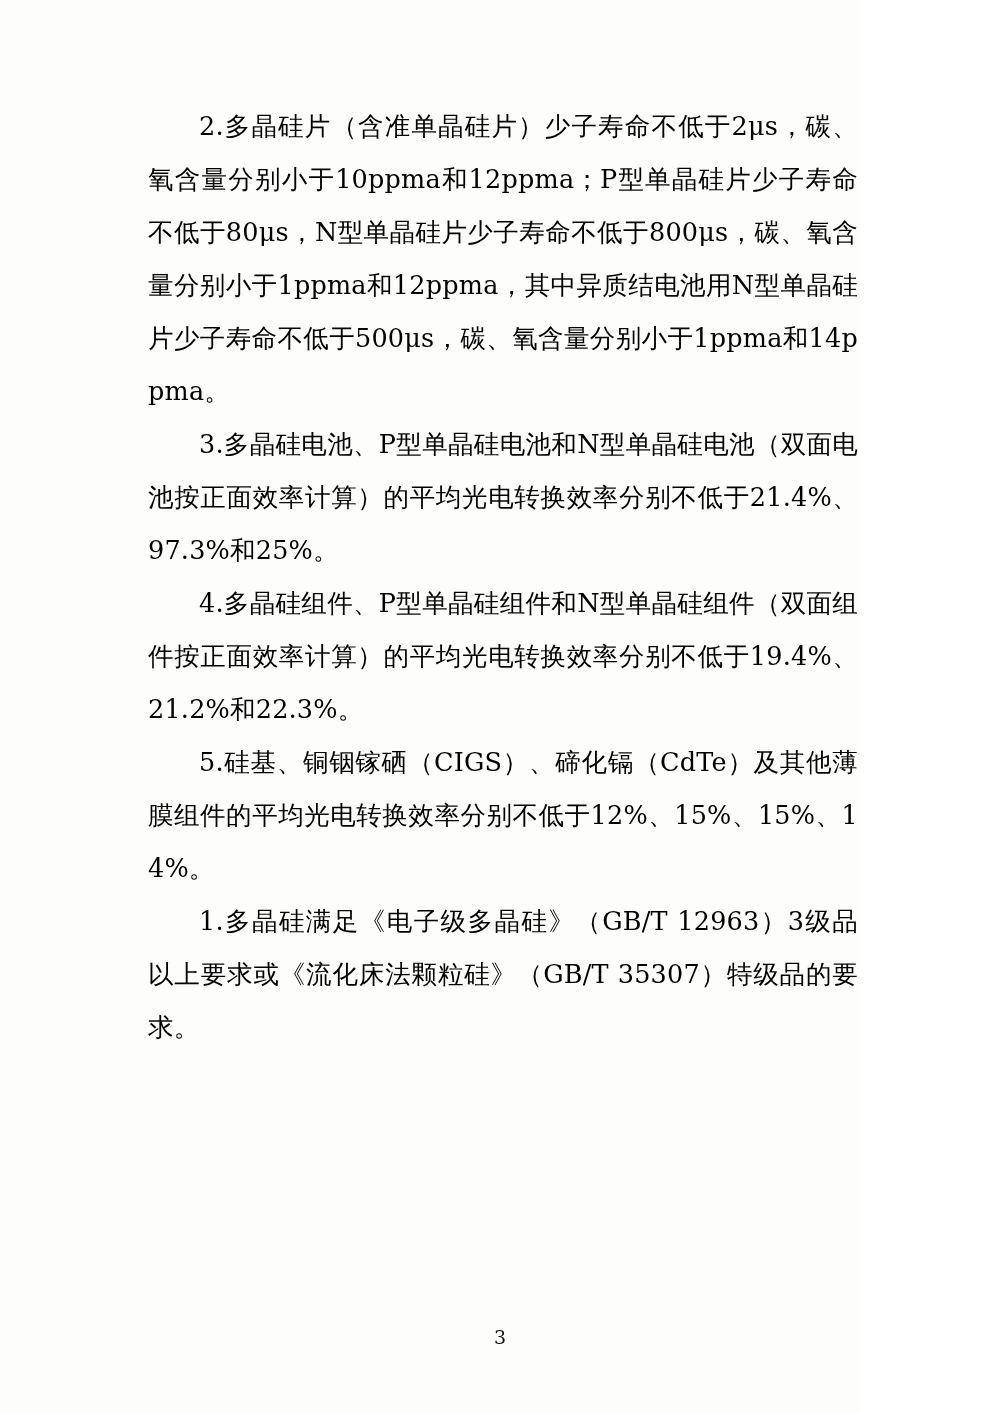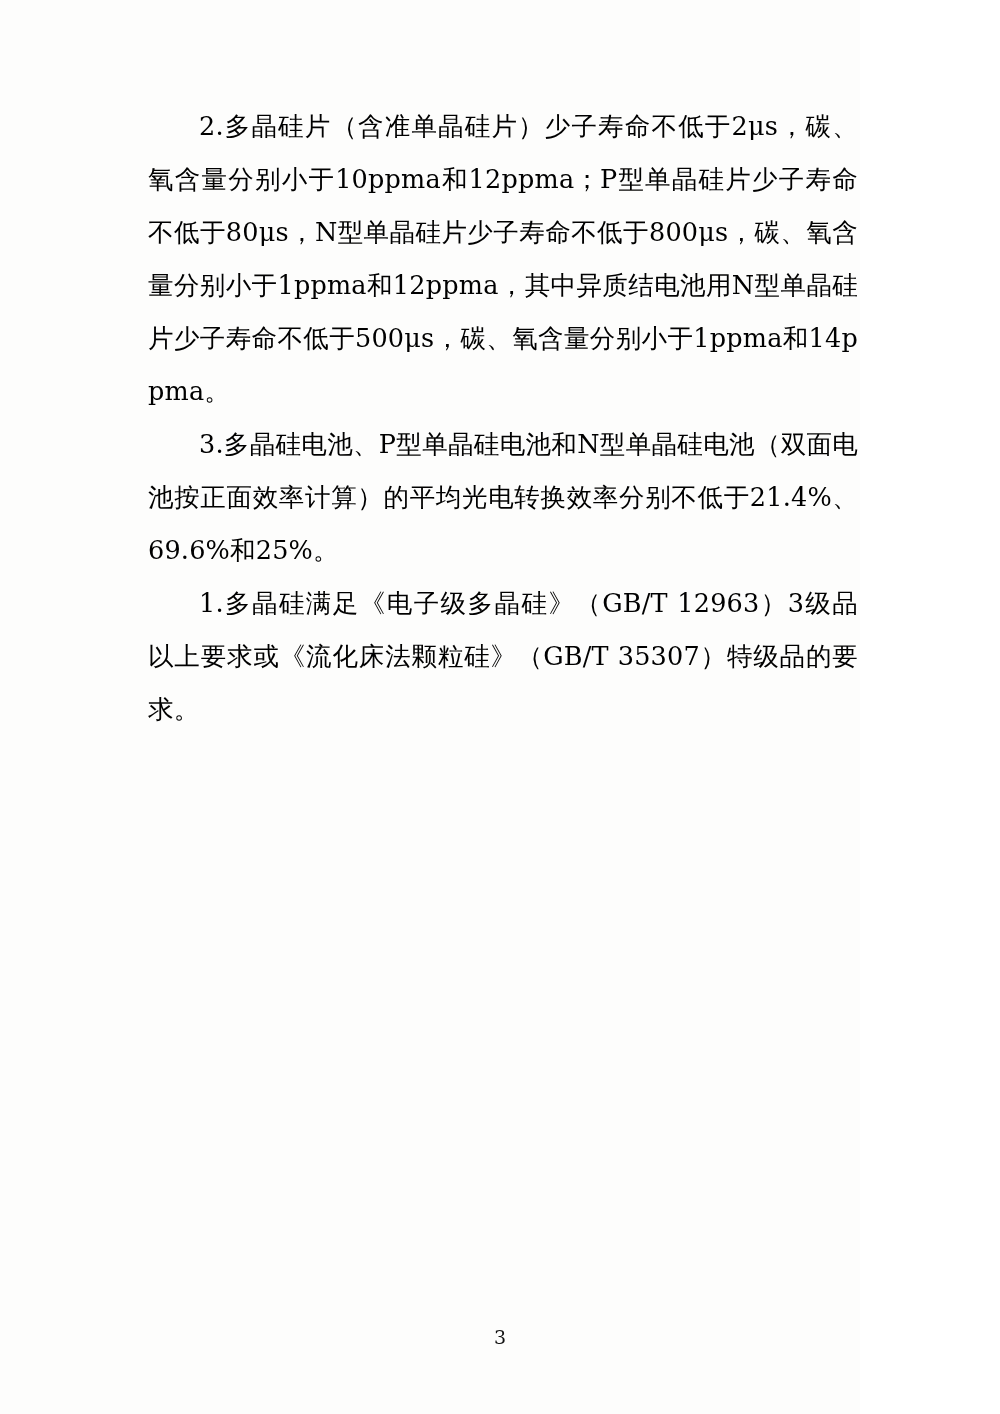--- a/index.html
+++ b/index.html
@@ -50,17 +50,19 @@
     font-family: "DejaVu Serif", "Liberation Serif", serif;
     color: #111;
   }
 </style>
 </head>
 <body>
 
 <div class="page">
   <div class="content">
     <p class="para">2.多晶硅片（含准单晶硅片）少子寿命不低于2μs，碳、氧含量分别小于10ppma和12ppma；P型单晶硅片少子寿命不低于80μs，N型单晶硅片少子寿命不低于800μs，碳、氧含量分别小于1ppma和12ppma，其中异质结电池用N型单晶硅片少子寿命不低于500μs，碳、氧含量分别小于1ppma和14ppma。</p>
-    <p class="para">3.多晶硅电池、P型单晶硅电池和N型单晶硅电池（双面电池按正面效率计算）的平均光电转换效率分别不低于21.4%、69.6%和25%。</p>
+    <p class="para">3.多晶硅电池、P型单晶硅电池和N型单晶硅电池（双面电池按正面效率计算）的平均光电转换效率分别不低于21.4%、97.3%和25%。</p>
+    <p class="para">4.多晶硅组件、P型单晶硅组件和N型单晶硅组件（双面组件按正面效率计算）的平均光电转换效率分别不低于19.4%、21.2%和22.3%。</p>
+    <p class="para">5.硅基、铜铟镓硒（CIGS）、碲化镉（CdTe）及其他薄膜组件的平均光电转换效率分别不低于12%、15%、15%、14%。</p>
     <p class="para">1.多晶硅满足《电子级多晶硅》（GB/T 12963）3级品以上要求或《流化床法颗粒硅》（GB/T 35307）特级品的要求。</p>
   </div>
   <div class="page-number">3</div>
 </div>
 
 </body></html>

